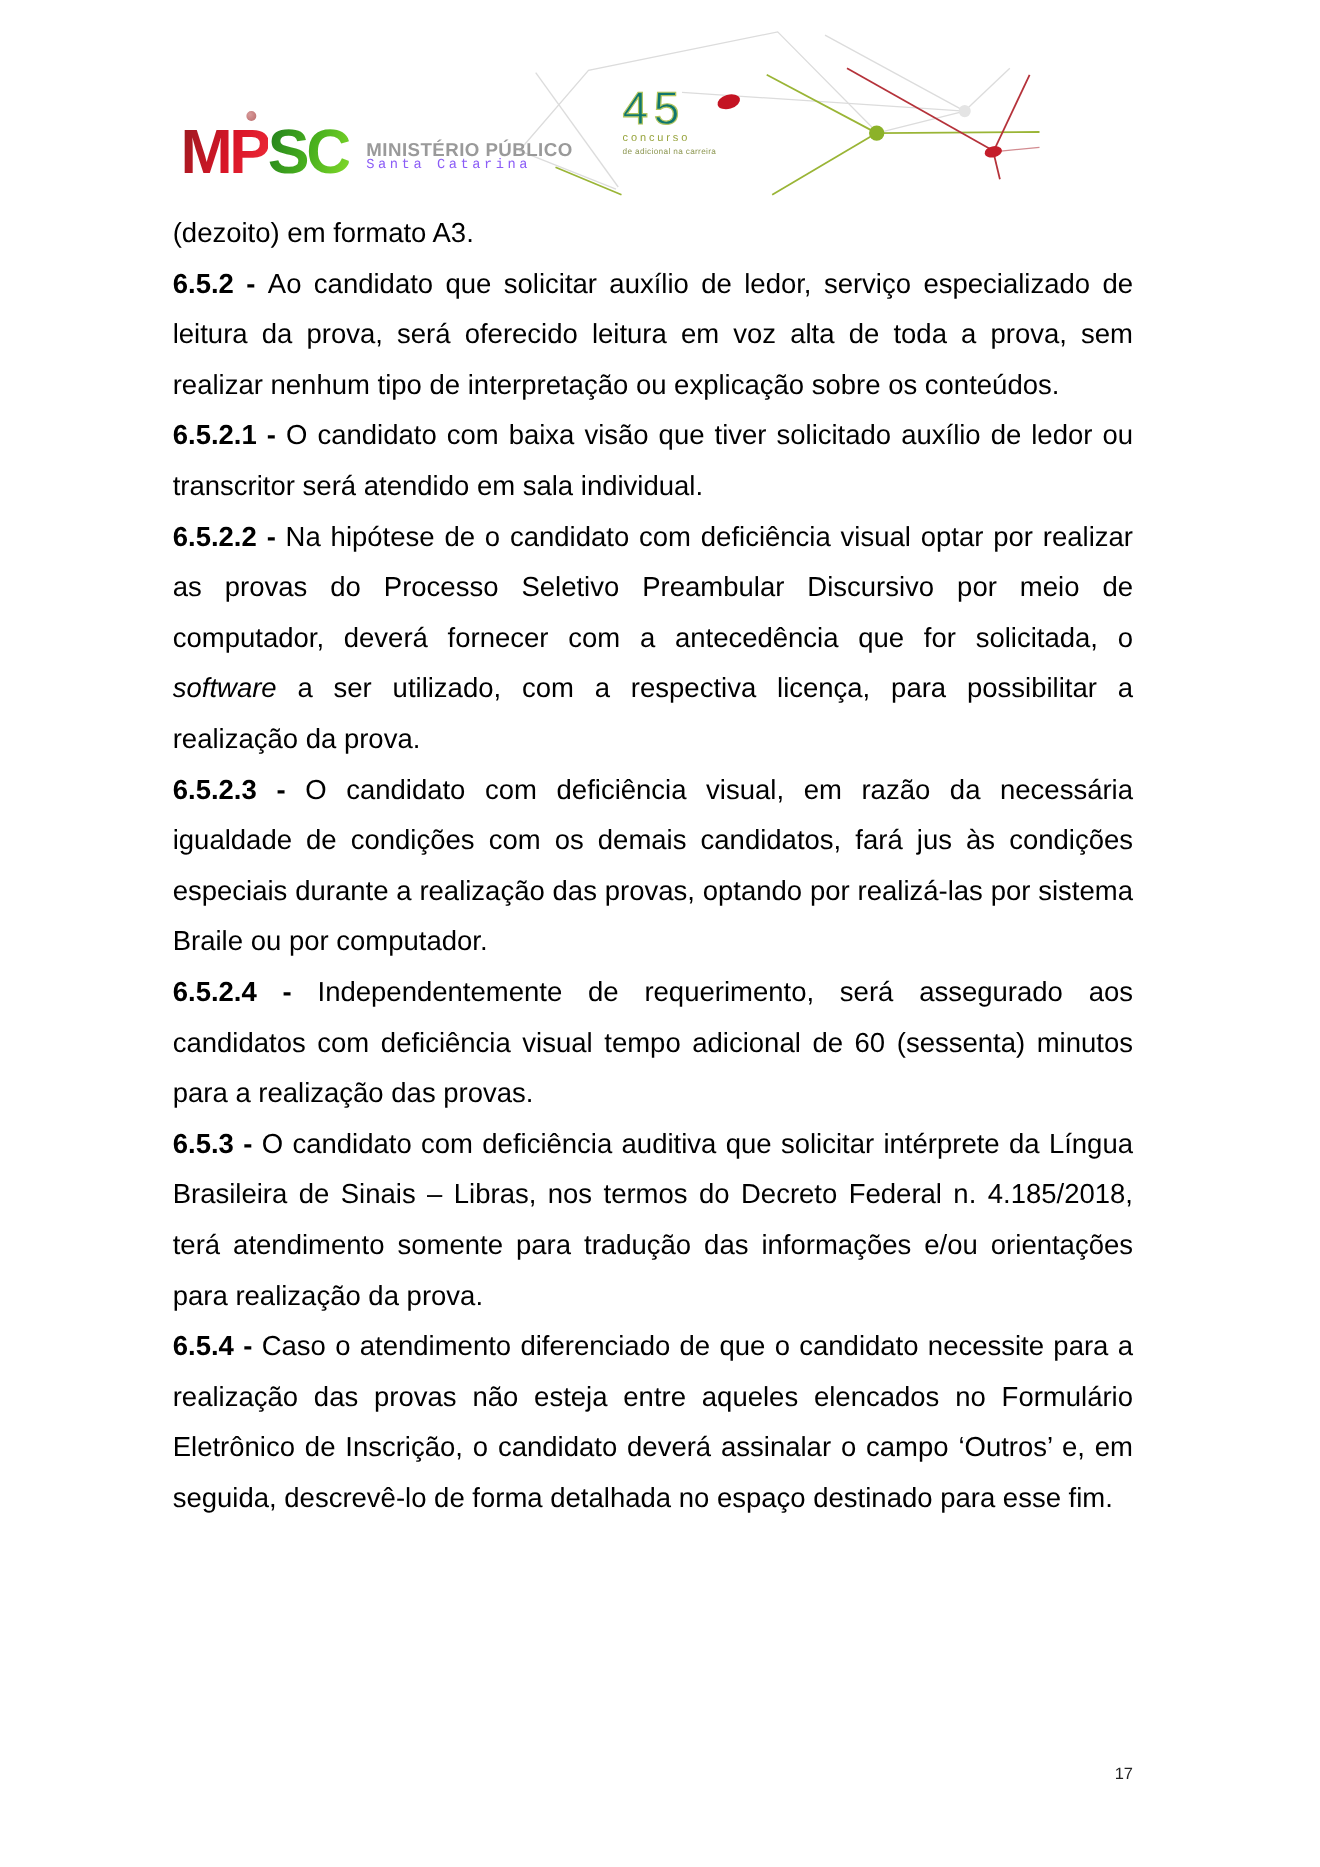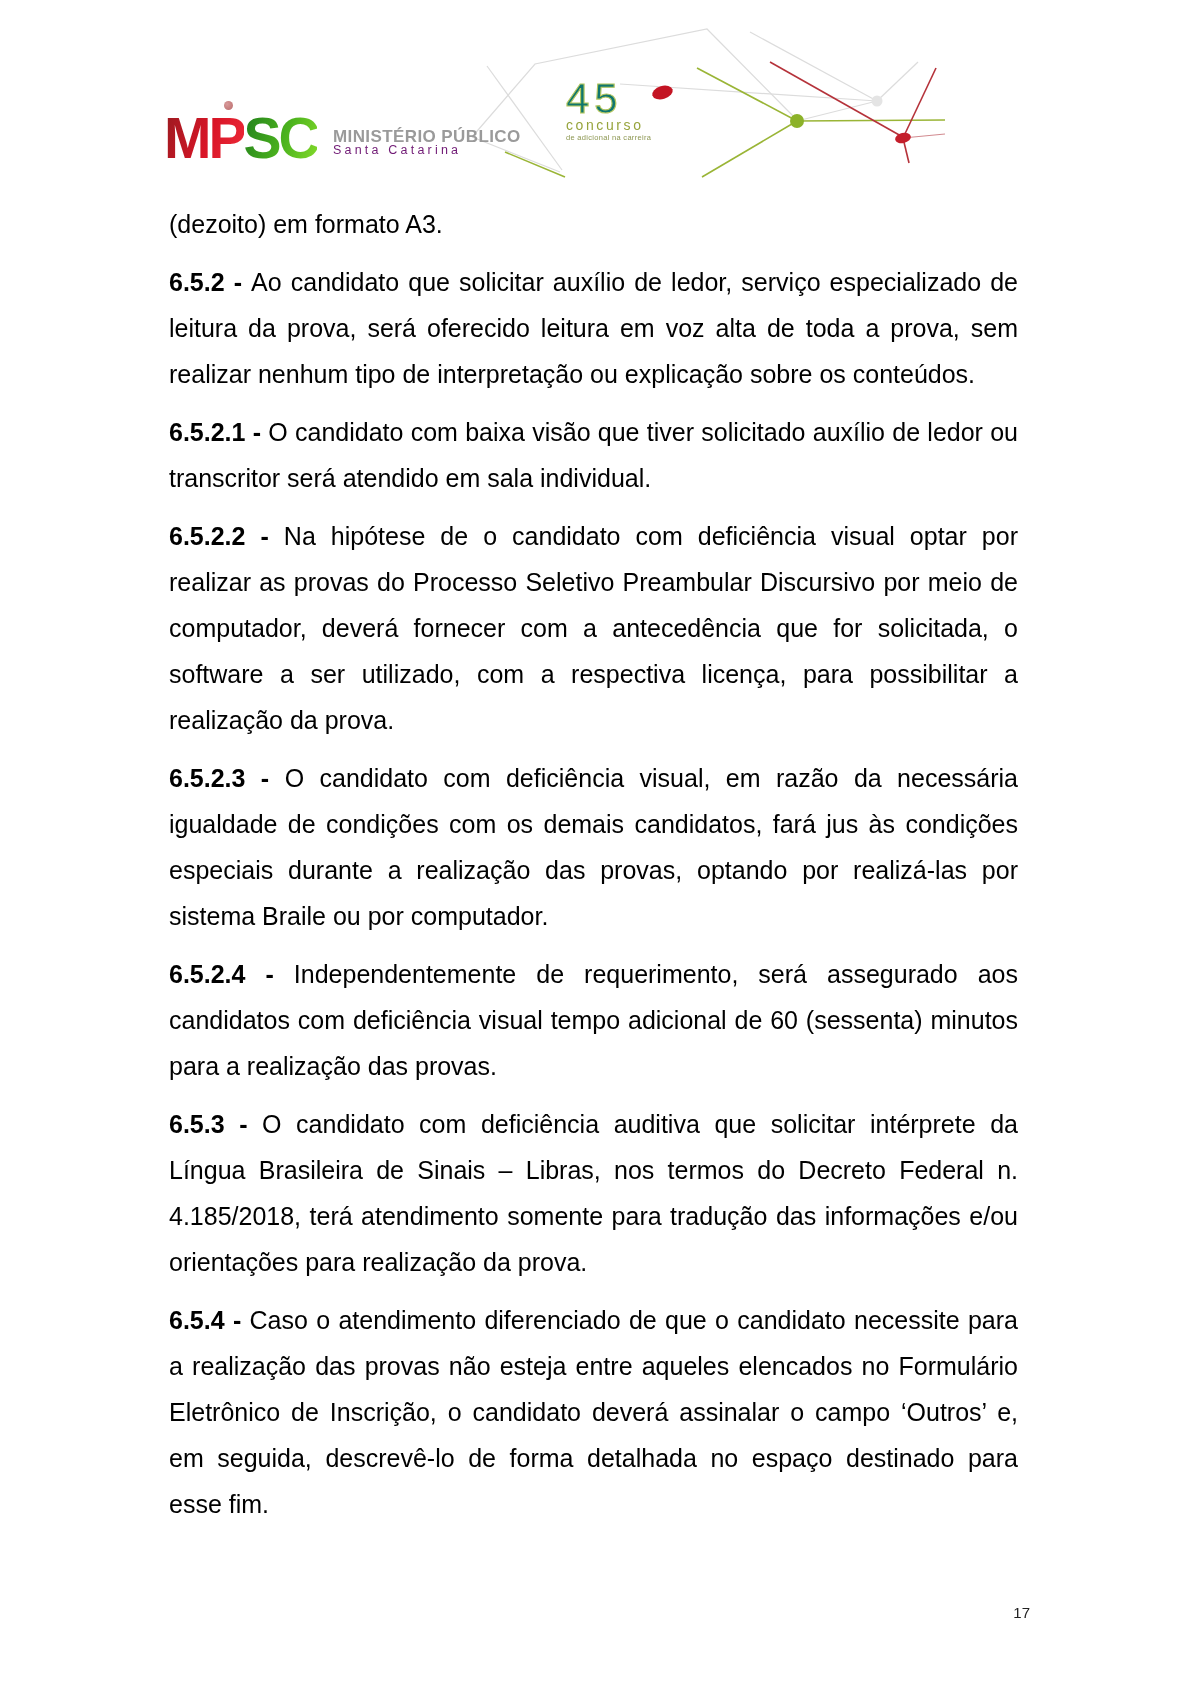--- a/index.html
+++ b/index.html
@@ -38,54 +38,55 @@
     width: 9px; height: 9px; border-radius: 50%;
     background: radial-gradient(circle at 35% 35%, #d89a9a, #b96a6a);
   }
   .org-line1 {
     position: absolute; left: 333px; top: 127px;
     font-size: 17px; font-weight: 700; color: #9a9a9a; letter-spacing: 0.4px;
     white-space: nowrap;
   }
   .org-line2 {
     position: absolute; left: 333px; top: 143px;
-    font-size: 12.5px; font-weight: 400; color: #701a75; letter-spacing: 3.2px;
+    font-size: 12.5px; font-weight: 400; color: #8b5cf6; letter-spacing: 3.2px;
     white-space: nowrap;
+    font-family: Liberation Mono, monospace;
   }
 
   .emblem { position: absolute; left: 566px; top: 80px; width: 120px; }
   .emblem-number {
     font-size: 42px; line-height: 38px; font-weight: 400;
     color: #0f766e; letter-spacing: 5px;
     -webkit-text-stroke: 1.1px #b4c65e;
   }
   .emblem-dot {
     position: absolute; left: 86px; top: 6px;
     width: 21px; height: 13px; border-radius: 50%;
     background: #c41423; transform: rotate(-16deg);
   }
   .emblem-title {
     margin-top: 1px;
-    font-size: 14px; line-height: 13px; color: #97a43c; letter-spacing: 2.6px;
+    font-size: 10px; line-height: 13px; color: #97a43c; letter-spacing: 2.6px;
     white-space: nowrap;
   }
   .emblem-subtitle {
     margin-top: 2px;
     font-size: 7.5px; line-height: 8px; color: #8d9752; letter-spacing: 0.3px;
     white-space: nowrap;
   }
 
   
   .doc-body {
     position: absolute; left: 157px; top: 189px; width: 873px;
     font-size: 25px; line-height: 46px; text-align: justify;
   }
-  .doc-body p { margin: 12px; }
+  .doc-body p { margin: 0; }
   .doc-body .b { font-weight: 700; }
-  .doc-body .i { }
+  .doc-body .i { font-style: italic; }
 
   
   .page-number {
     position: absolute; left: 970px; top: 1604px; width: 60px;
     text-align: right; font-size: 15px; color: #222;
   }
 </style>
 </head>
 <body>
 

